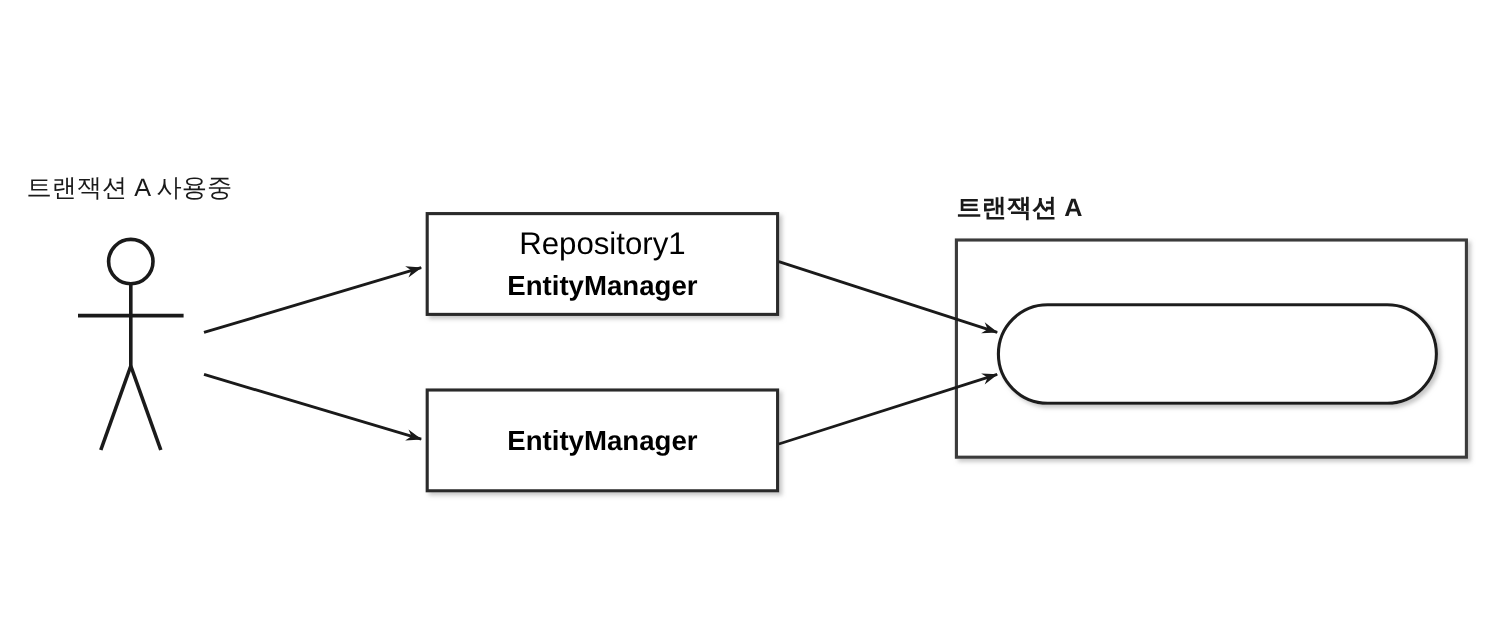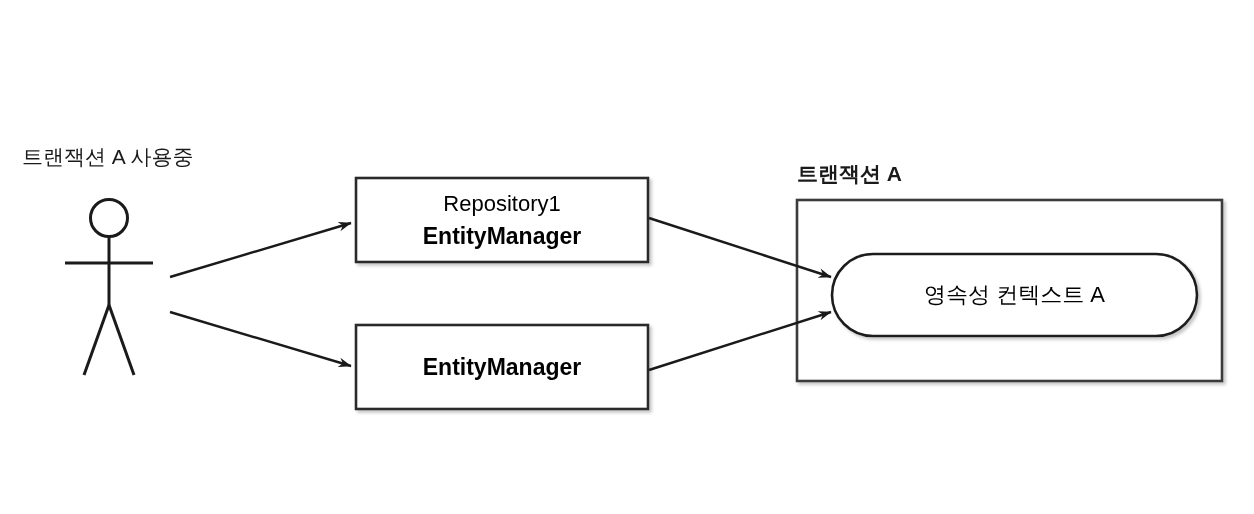--- a/index.html
+++ b/index.html
@@ -64,21 +64,21 @@
   .caption {
     font-size: 21px;
     font-weight: 400;
   }
   .actor-name {
     font-size: 22px;
     font-weight: 700;
     text-align: center;
   }
   .box-line1 {
-    font-size: 22px;
+    font-size: 26px;
     font-weight: 400;
     text-align: left;
   }
   .box-line2 {
     font-size: 23px;
     font-weight: 700;
     text-align: center;
   }
   .pc-label {
     font-size: 22px;
@@ -138,17 +138,14 @@
     <div class="box-line1" style="margin-bottom:6px;">Repository1</div>
     <div class="box-line2">EntityManager</div>
   </div>
 
   <div class="centerbox" style="left:356px; top:325px; width:292px; height:84px;">
     <div class="box-line2">EntityManager</div>
   </div>
 
   <div class="lbl caption" style="left:797px; top:163px;font-weight:bold;">트랜잭션 A</div>
 
-  <div class="centerbox" style="left:832px; top:254px; width:365px; height:82px;">
-    <div class="pc-label">영속성 컨텍스트 A</div>
-  </div>
 
 </div>
 
 </body></html>

